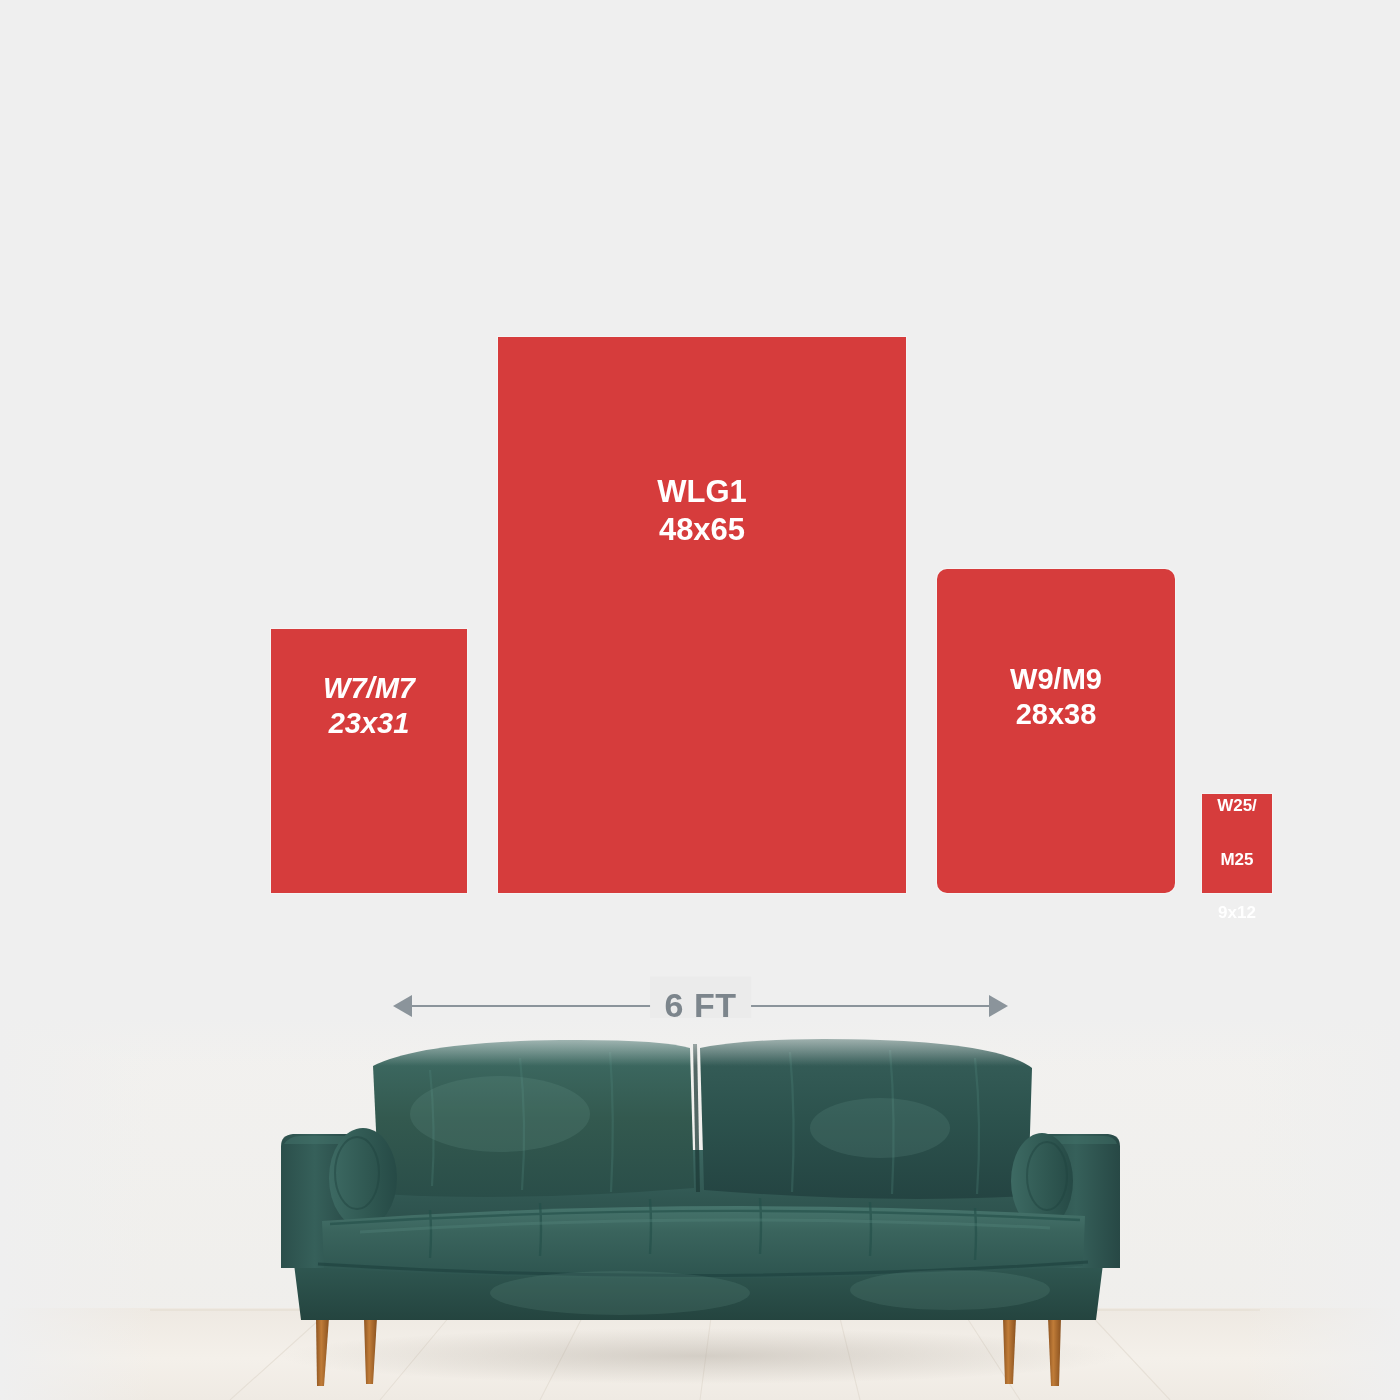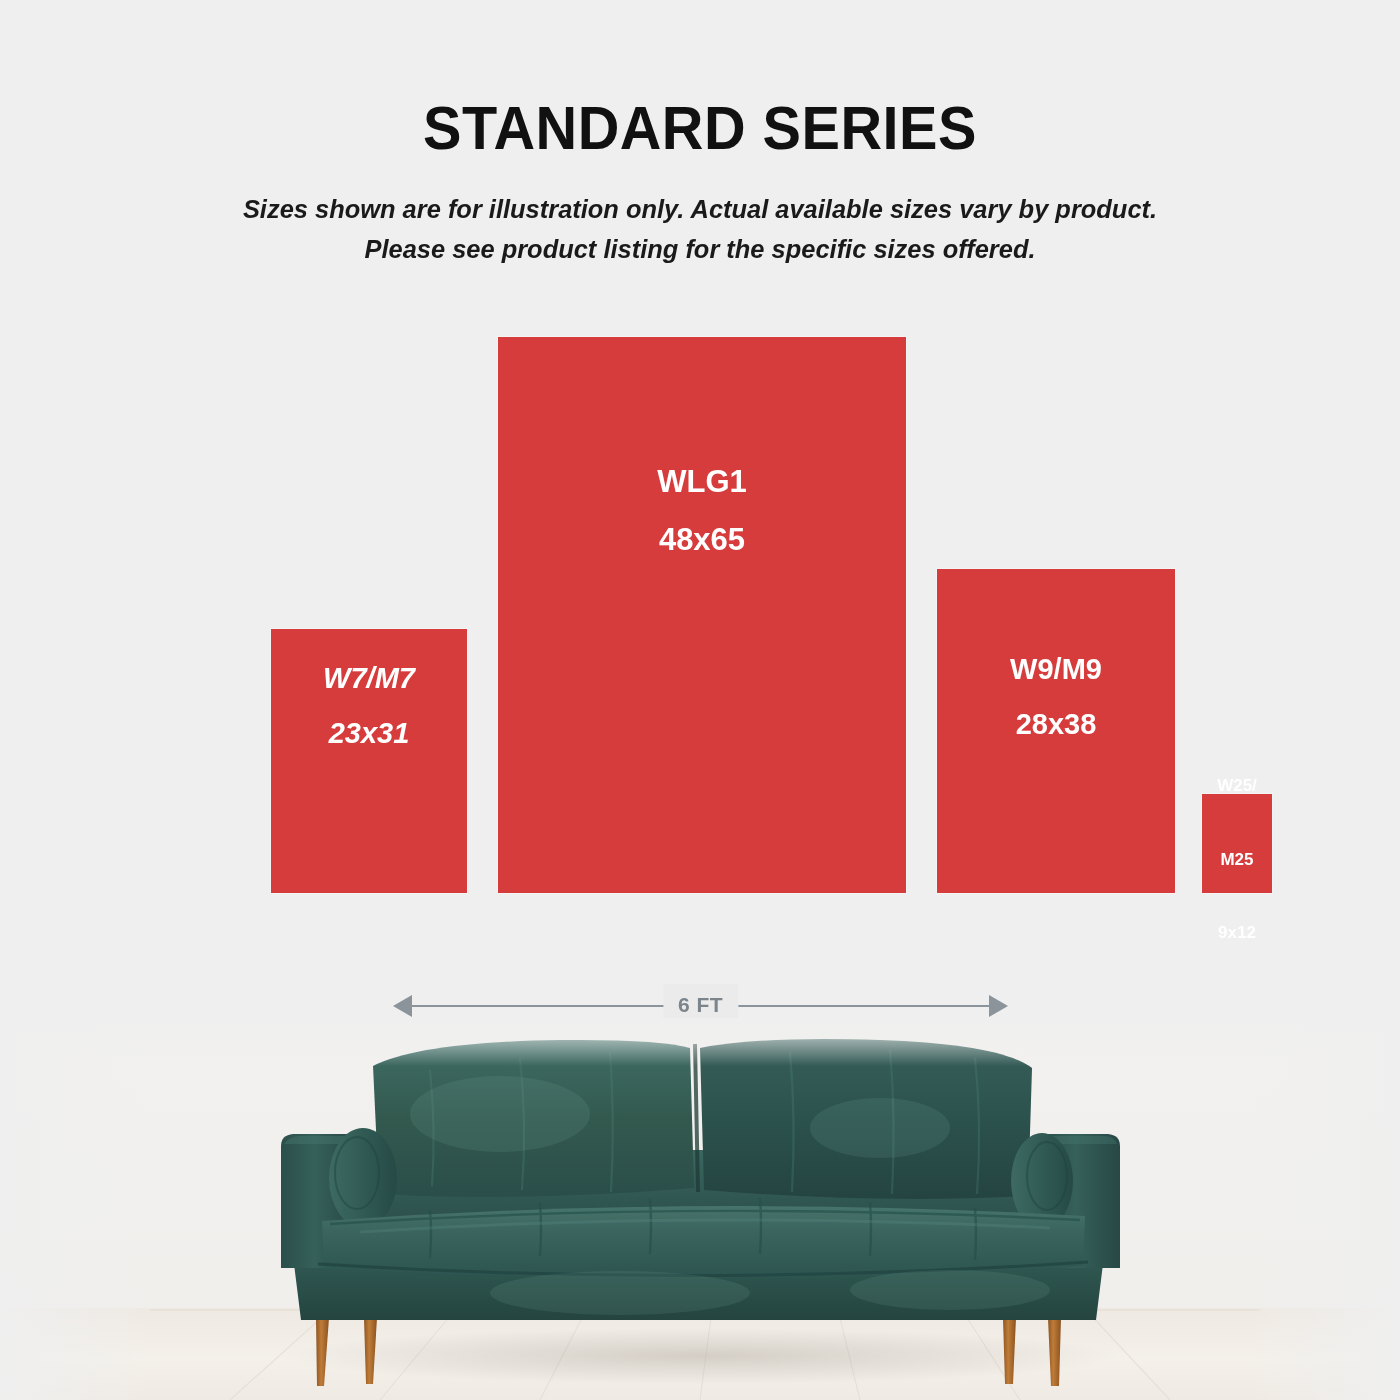--- a/index.html
+++ b/index.html
@@ -49,21 +49,20 @@
   .size-box {
     position:absolute;
     background:#d63c3c;
     display:flex;
     flex-direction:column;
     align-items:center;
     justify-content:center;
     color:#ffffff;
     text-align:center;
     box-shadow:0 0 0 1px rgba(255,255,255,0.35);
-    gap:20px;
   }
   .size-box .box-code,
   .size-box .box-dims {
     display:block;
     font-weight:bold;
     line-height:1.22;
     white-space:nowrap;
   }
 
   
@@ -75,42 +74,42 @@
 
   #box-w6  .box-code, #box-w6  .box-dims { font-size:27px; }
   #box-w7  .box-code, #box-w7  .box-dims { font-size:29px;font-style:italic; }
   #box-wlg1 .box-code, #box-wlg1 .box-dims { font-size:31px; }
   #box-w9  .box-code, #box-w9  .box-dims { font-size:29px; }
   #box-w25 .box-code, #box-w25 .box-dims { font-size:17px; line-height:1.28;margin-top:32px; }
 
   
   #box-wlg1 { justify-content:center; padding-bottom:208px; }
   
-  #box-w9 { padding-bottom:68px; }
+  #box-w9 { padding-bottom:68px;border-radius:10px; }
   
   #box-w6 { padding-top:58px; }
   
   #box-w7 { padding-bottom:110px; }
 
   
   #dimension {
     position:absolute;
     left:393px; top:984px;
     width:615px; height:44px;
   }
   #dimension svg { display:block; }
   #dim-chip {
     position:absolute;
     left:50%; top:50%;
     transform:translate(-50%,-50%);
     background:#ebebeb;
     padding:9px 15px 11px 15px;
   }
   #dim-label {
-    font-size:21px;
+    font-size:34px;
     font-weight:bold;
     color:#7c858c;
     letter-spacing:0.5px;
     white-space:nowrap;
     display:block;
   }
 
   
   #sofa-photo {
     position:absolute;
@@ -118,28 +117,20 @@
     width:1400px; height:382px;
     overflow:hidden;
   }
   #sofa-photo svg { display:block; }
 </style>
 </head>
 <body>
 
 <div id="stage">
 
-  <div id="header">
-    <h1 id="page-title">STANDARD SERIES</h1>
-
-    <div id="subtitle">
-      <span class="sub-line">Sizes shown are for illustration only. Actual available sizes vary by product.</span>
-      <span class="sub-line">Please see product listing for the specific sizes offered.</span>
-    </div>
-  </div>
 
   <div id="boxes">
 
 
     <div class="size-box" id="box-w7">
       <span class="box-code">W7/M7</span>
       <span class="box-dims">23x31</span>
     </div>
 
     <div class="size-box" id="box-wlg1">

